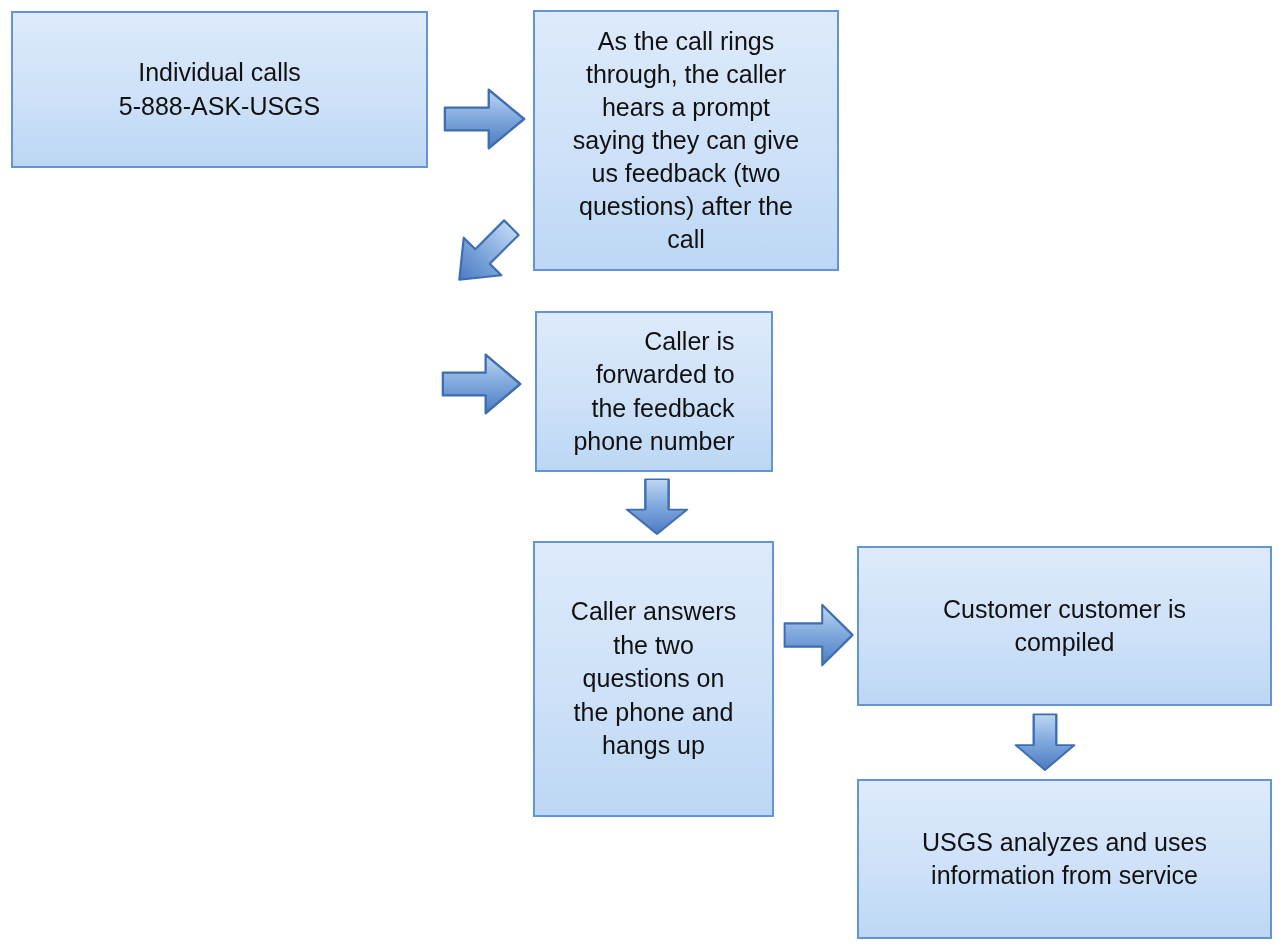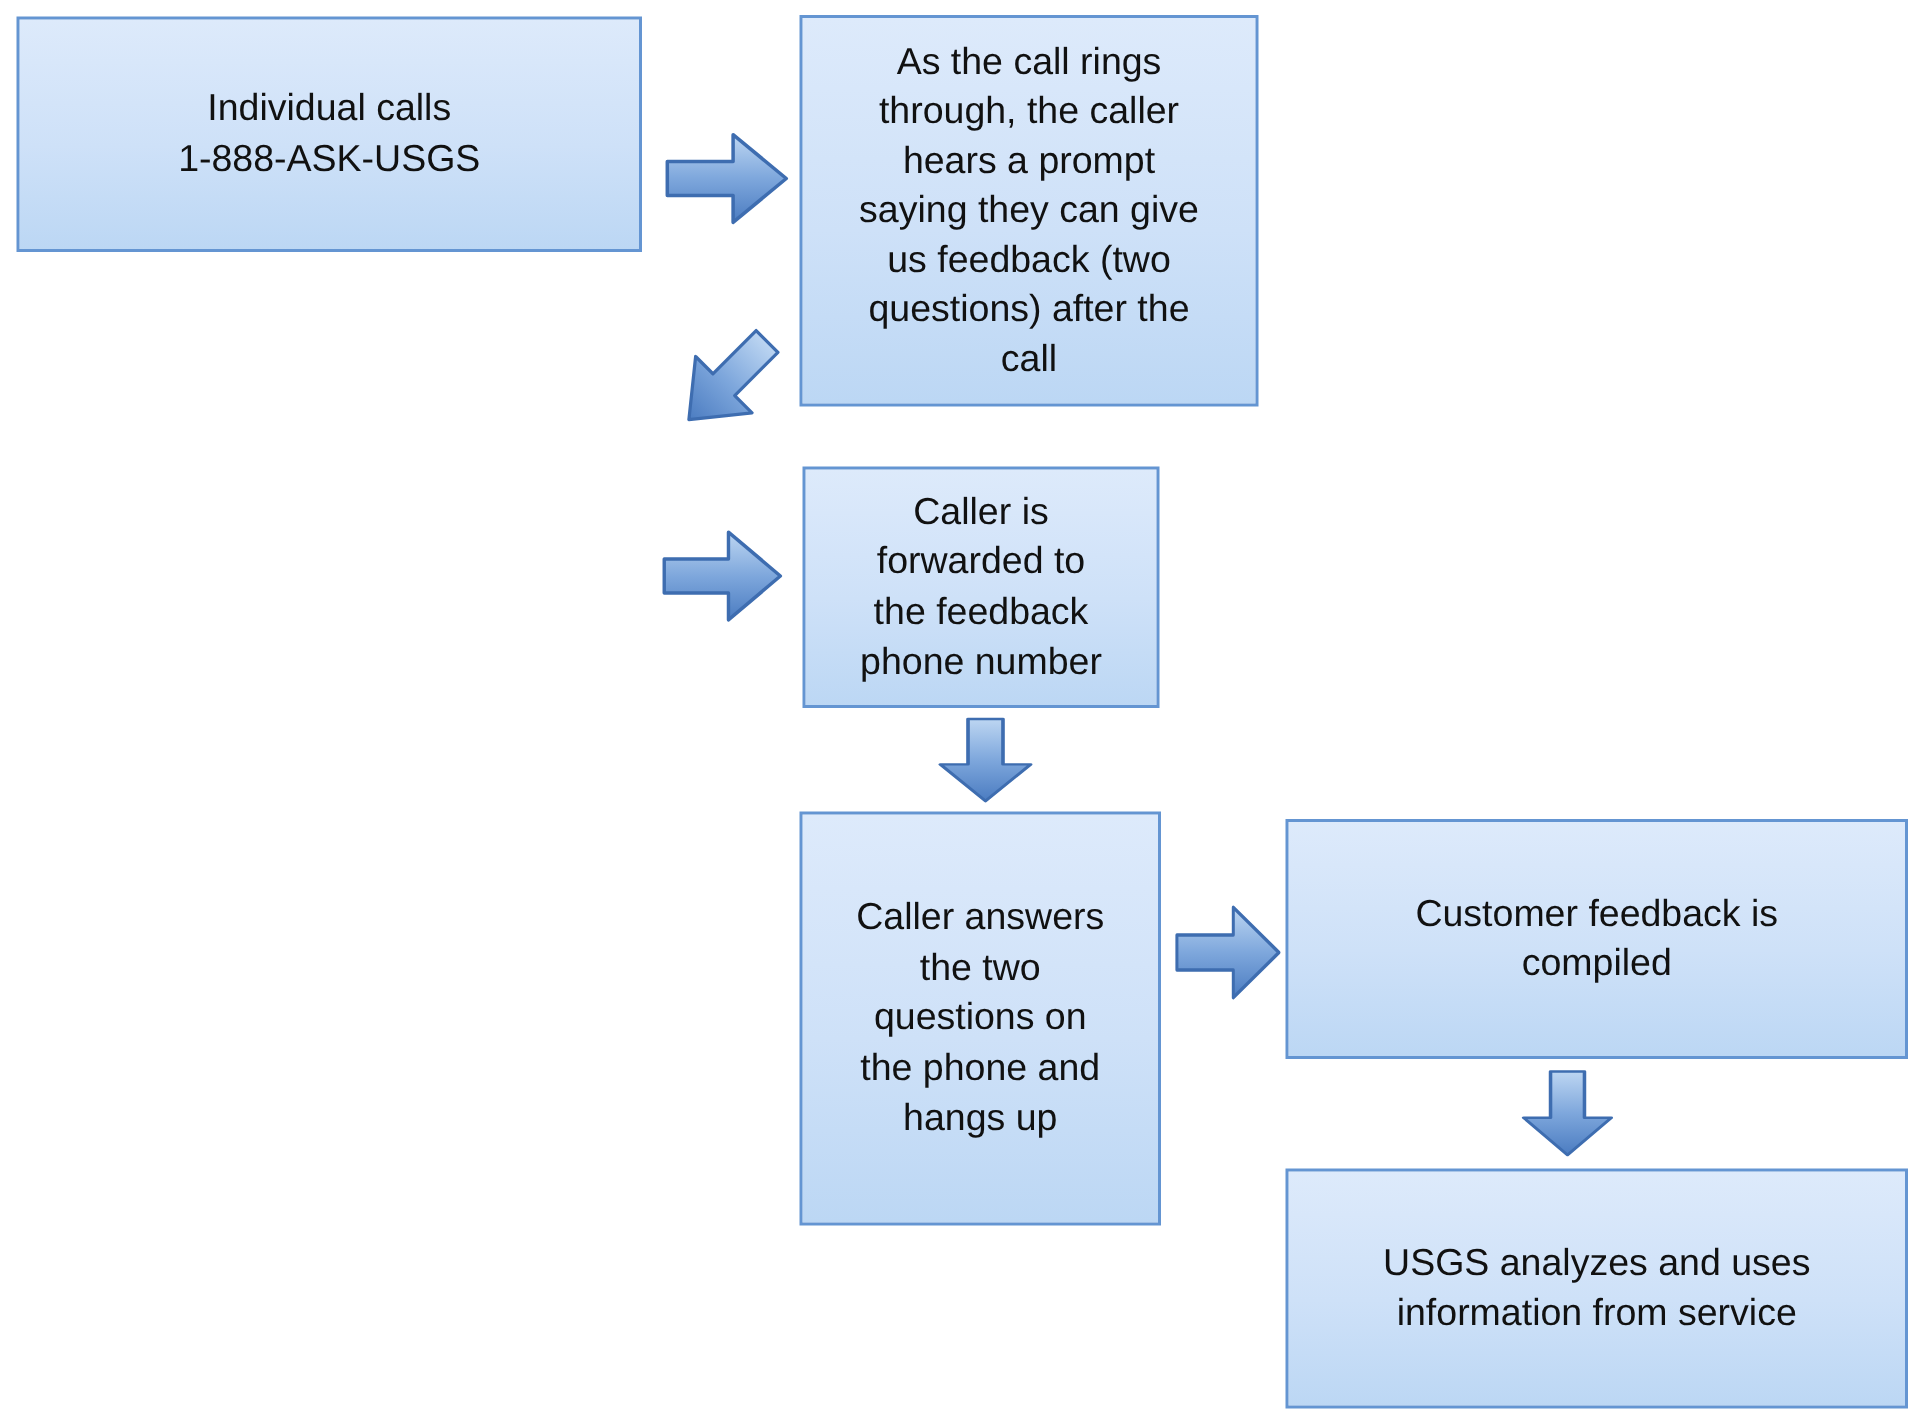--- a/index.html
+++ b/index.html
@@ -20,21 +20,21 @@
     display:flex; align-items:center; justify-content:center;
     text-align:center; padding:20px 8px;
     border:2px solid var(--box-border);
     background:linear-gradient(180deg, var(--box-fill-top) 0%, var(--box-fill-mid) 55%, var(--box-fill-bottom) 100%);
     font-size:25px; line-height:1.34;
   }
   .box span { white-space:pre-line; }
   .b1 { left:11px;  top:11px;  width:417px; height:157px; }
   .b2 { left:533px; top:10px;  width:306px; height:261px; line-height:1.32; }
   .b3 { left:10px;  top:240px; width:419px; height:253px; }
-  .b4 { left:535px; top:311px; width:238px; height:161px; }
+  .b4 { left:535px; top:311px; width:238px; height:161px;text-align:right; }
   .b5 { left:533px; top:541px; width:241px; height:276px; }
   .b6 { left:857px; top:546px; width:415px; height:160px; }
   .b7 { left:857px; top:779px; width:415px; height:160px; }
   .arrow { position:absolute; }
   .a1 { left:443px; top:86px;  width:84px; height:66px; }
   .a2 { left:437px; top:206px; width:96px; height:96px; display:flex; align-items:center; justify-content:center; }
   .a2 svg { transform:rotate(135deg); }
   .a3 { left:441px; top:351px; width:82px; height:66px; }
   .a4 { left:623px; top:478px; width:68px; height:58px; }
   .a5 { left:783px; top:601px; width:72px; height:68px; }
@@ -42,21 +42,21 @@
   .arrow svg { display:block; width:100%; height:100%; overflow:visible; }
   .a2 svg { width:78px; height:60px; }
 </style>
 </head>
 <body>
 
 <div class="canvas">
 
   <div class="box b1">
     <span>Individual calls
-1-888-ASK-USGS</span>
+5-888-ASK-USGS</span>
   </div>
 
   <div class="arrow a1">
     <svg viewBox="0 0 90 70" preserveAspectRatio="none">
       <defs>
         <linearGradient id="gr1" x1="0" y1="0" x2="0" y2="1">
           <stop offset="0" style="stop-color:var(--arrow-light)"></stop>
           <stop offset="0.5" style="stop-color:var(--arrow-mid)"></stop>
           <stop offset="1" style="stop-color:var(--arrow-dark)"></stop>
         </linearGradient>
@@ -137,21 +137,21 @@
           <stop offset="0" style="stop-color:var(--arrow-light)"></stop>
           <stop offset="0.5" style="stop-color:var(--arrow-mid)"></stop>
           <stop offset="1" style="stop-color:var(--arrow-dark)"></stop>
         </linearGradient>
       </defs>
       <polygon points="2,23 49,23 49,4 87,35 49,66 49,47 2,47" fill="url(#gr5)" stroke="var(--arrow-border)" stroke-width="2.5" stroke-linejoin="round"></polygon>
     </svg>
   </div>
 
   <div class="box b6">
-    <span>Customer feedback is
+    <span>Customer customer is
 compiled</span>
   </div>
 
   <div class="arrow a6">
     <svg viewBox="0 0 70 90" preserveAspectRatio="none">
       <defs>
         <linearGradient id="gr6" x1="0" y1="0" x2="0" y2="1">
           <stop offset="0" style="stop-color:var(--arrow-light)"></stop>
           <stop offset="0.5" style="stop-color:var(--arrow-mid)"></stop>
           <stop offset="1" style="stop-color:var(--arrow-dark)"></stop>

